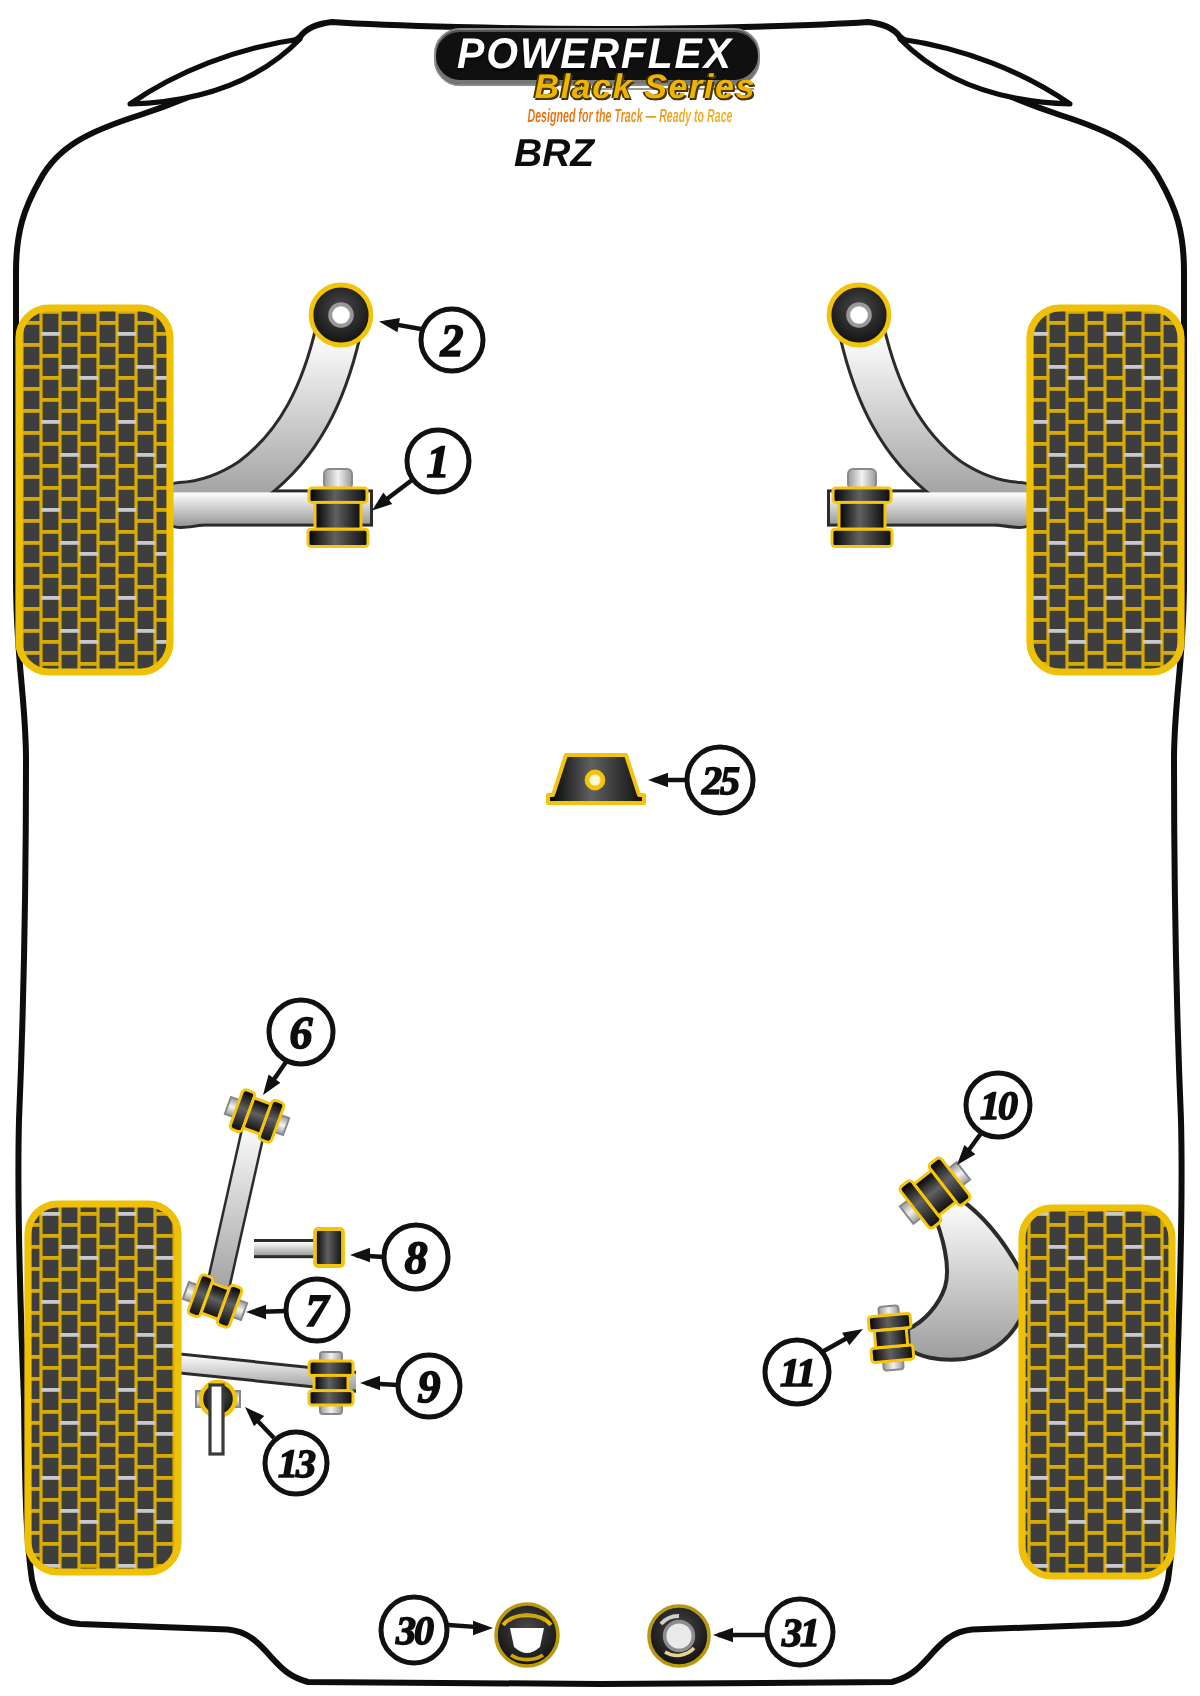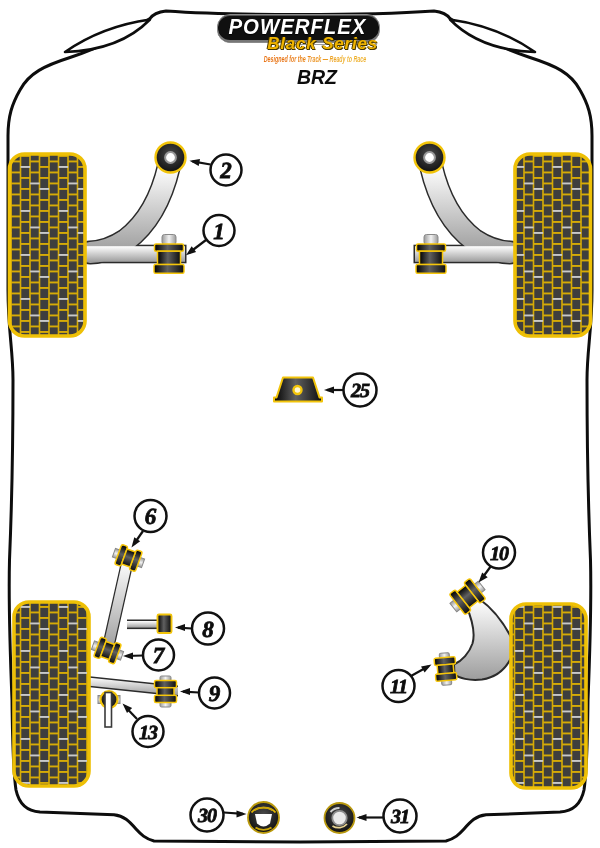--- a/index.html
+++ b/index.html
@@ -3,21 +3,21 @@
 <meta charset="utf-8">
 <style>
 html,body{margin:0;padding:0;background:#fff;}
 .page{position:relative;width:600px;height:848px;background:#fff;overflow:hidden;font-family:"Liberation Sans",sans-serif;}
 .abs{position:absolute;}
 #logobox{left:217px;top:14px;width:161px;height:27px;background:#101010;border-radius:13px;border:1px solid #8a8a8a;box-shadow:inset 0 -2px 0 #777,inset 0 1px 0 #555;}
 #pwf{left:219px;top:15px;width:157px;height:25px;line-height:25px;text-align:center;color:#fff;font-style:italic;font-weight:bold;font-size:21.5px;letter-spacing:1px;transform:scaleX(0.95);text-shadow:0 1px 1px #000;}
 #bsline{left:286px;top:43.5px;width:91px;height:1.5px;background:#9a9a9a;}
 #bs{left:262px;top:34px;width:116px;text-align:right;color:#f0b400;font-style:italic;font-weight:bold;letter-spacing:0.8px;font-size:17px;text-shadow:1px 1px 0 #473800,-1px 0 0 #473800,0 1px 0 #2e2500;}
 #tag{left:210px;top:52.5px;width:210px;text-align:center;font-style:italic;font-weight:bold;font-size:9.5px;transform:scaleX(0.56);white-space:nowrap;background:linear-gradient(90deg,#e87110 25%,#eeaf28 75%);-webkit-background-clip:text;background-clip:text;color:transparent;}
-#brz{left:257px;top:65.5px;width:80px;text-align:right;color:#0c0c0c;font-style:italic;font-weight:bold;font-size:19.5px;}
+#brz{left:257px;top:65.5px;width:80px;text-align:left;color:#0c0c0c;font-style:italic;font-weight:bold;font-size:19.5px;}
 </style>
 </head>
 <body>
 <div class="page">
 <svg width="600" height="848" viewBox="0 0 600 848" xmlns="http://www.w3.org/2000/svg">
 <defs>
   <pattern id="tread" width="38" height="44" patternUnits="userSpaceOnUse">
     <rect width="38" height="44" fill="#3e3e3e"></rect>
     <rect x="0.7" y="0" width="1.6" height="44" fill="#d6ab06"></rect>
     <rect x="10.2" y="0" width="1.6" height="44" fill="#d6ab06"></rect>

